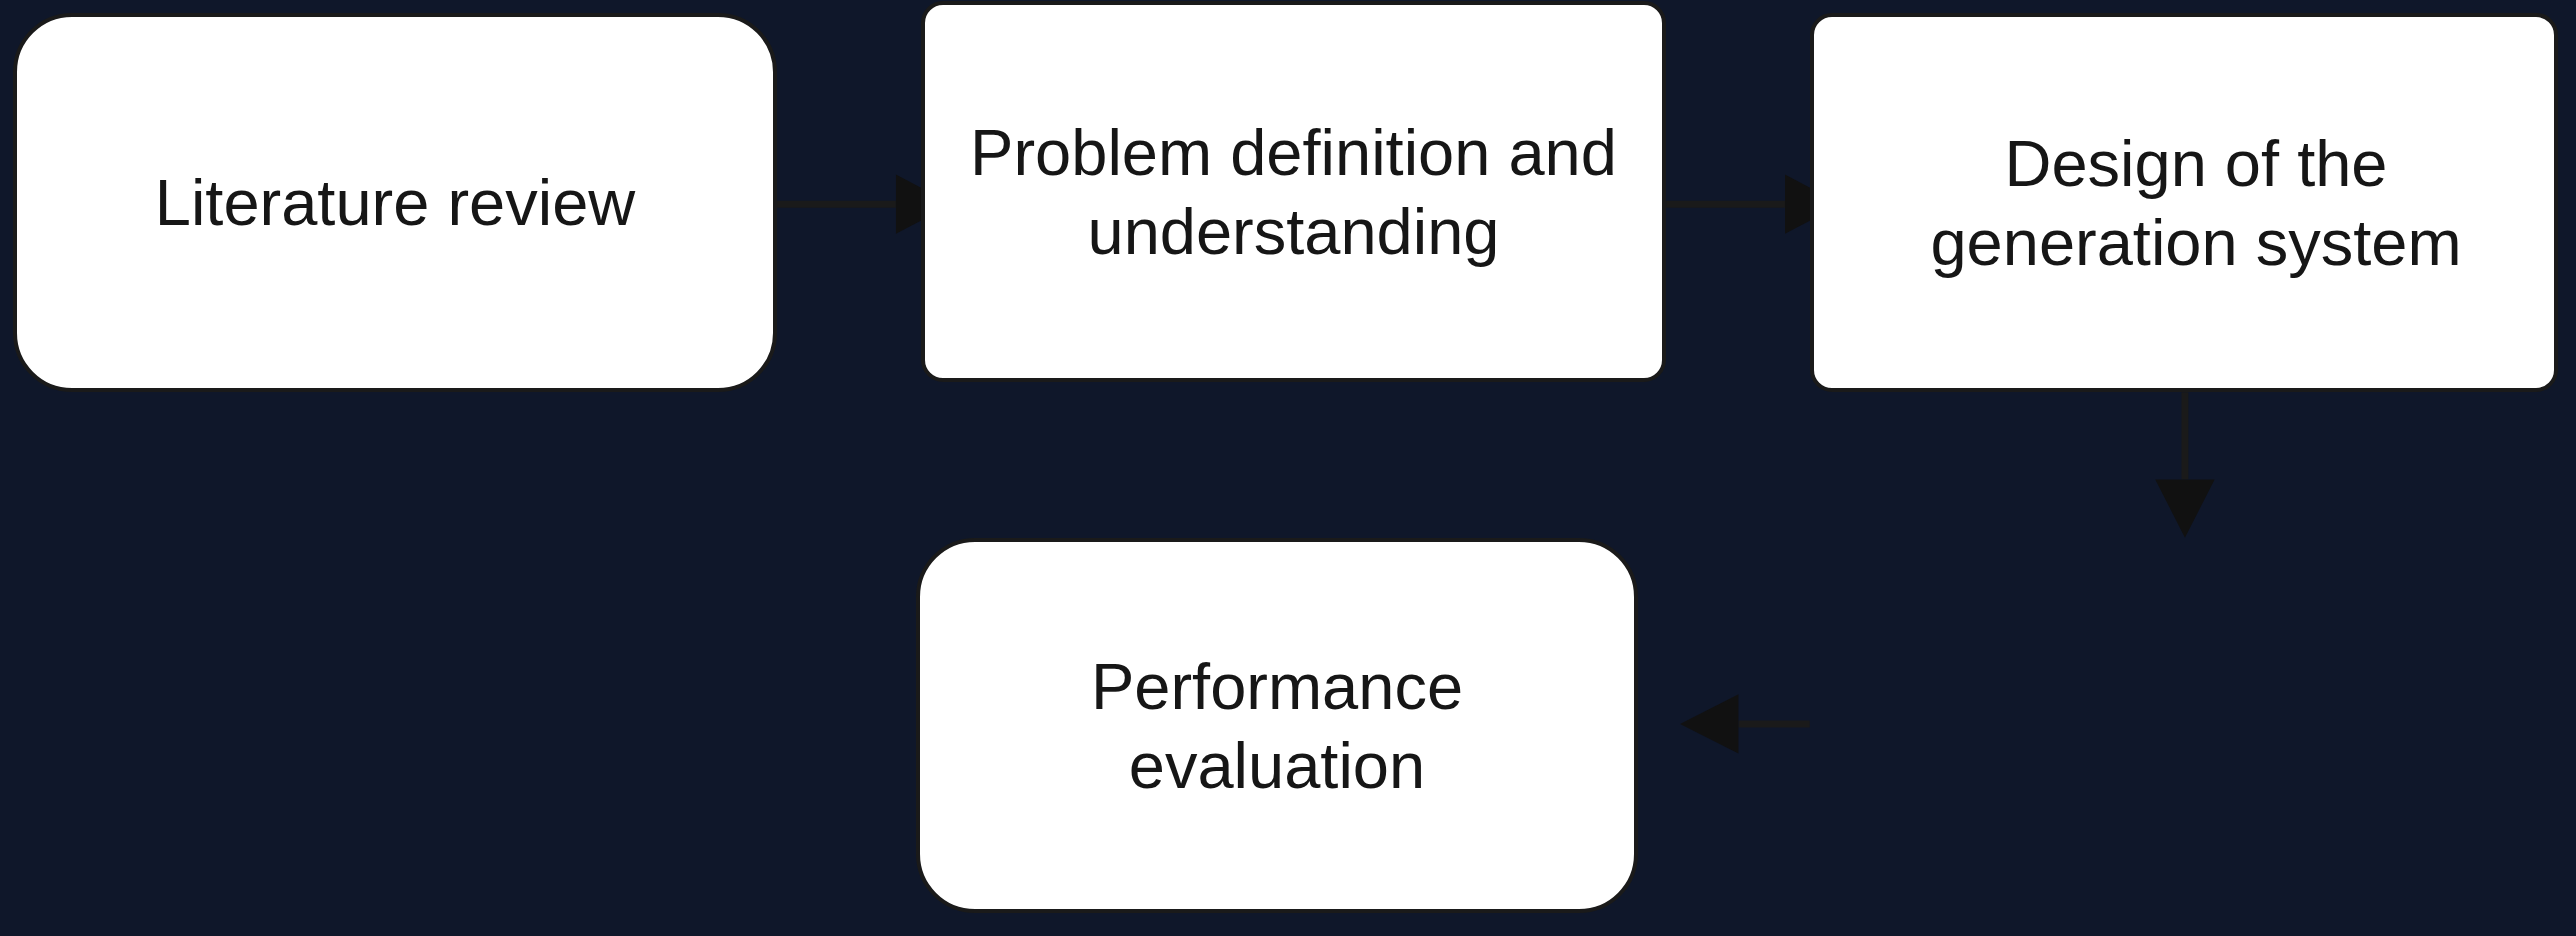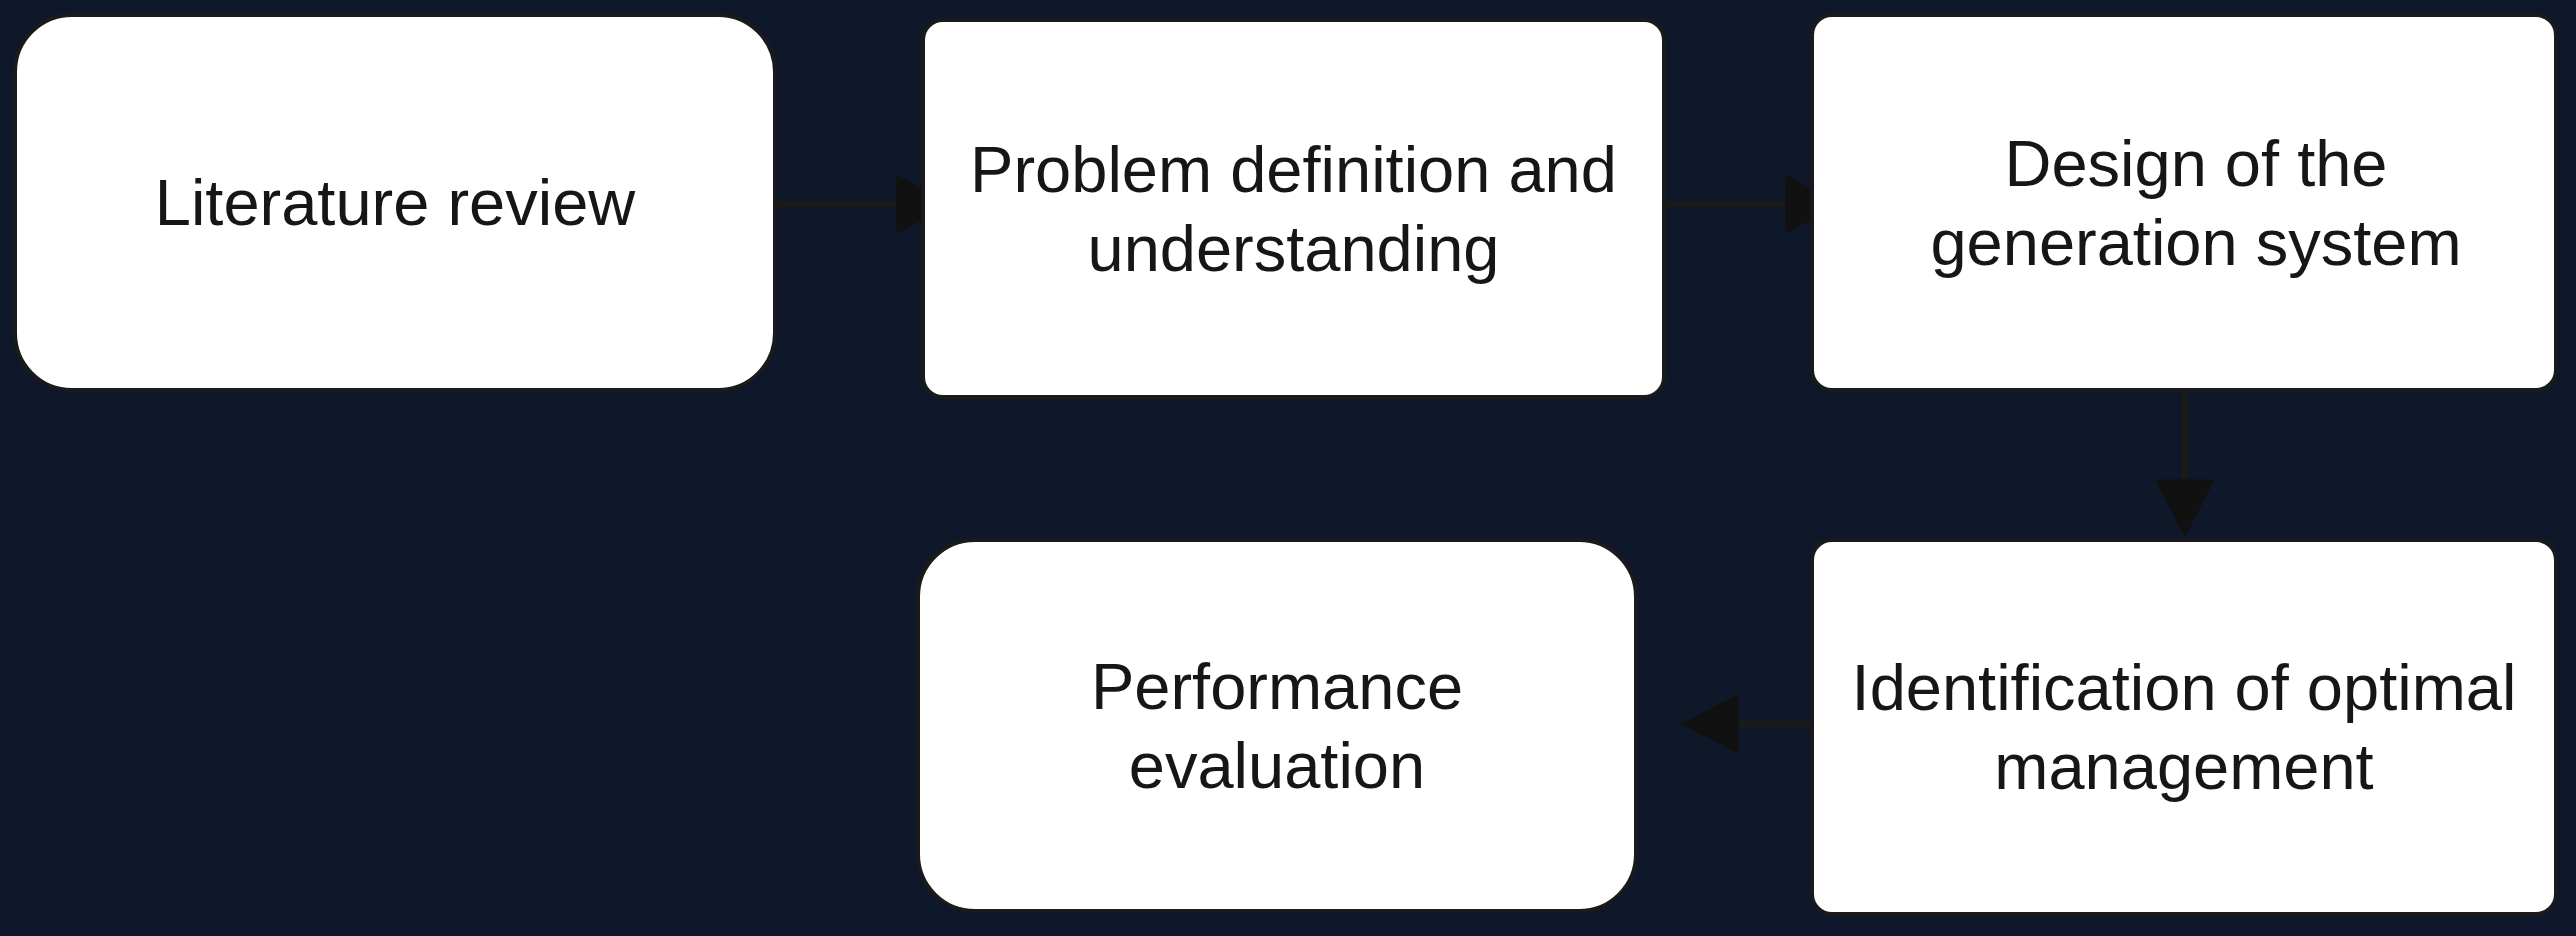--- a/index.html
+++ b/index.html
@@ -39,21 +39,21 @@
     font-family: "Liberation Sans", sans-serif;
     font-size: 65px;
     line-height: 79px;
     font-weight: 400;
     letter-spacing: 0px;
     white-space: pre-line;
     padding: 0 14px;
   }
   
   #node-literature-review   { left: 13px;   top: 13px;  width: 764px; height: 379px; }
-  #node-problem-definition  { left: 921px;  top: 18px;  width: 745px; height: 381px; }
+  #node-problem-definition  { left: 921px;  top: 1px;  width: 745px; height: 381px; }
   #node-design-generation   { left: 1810px; top: 13px;  width: 748px; height: 379px; padding-left: 24px; }
   #node-identification      { left: 1810px; top: 538px; width: 748px; height: 378px; }
   #node-performance-eval    { left: 916px;  top: 538px; width: 722px; height: 375px; }
 </style>
 </head>
 <body>
 
 <div id="canvas">
 
   <svg id="flow-svg" viewBox="0 0 2602 946" xmlns="http://www.w3.org/2000/svg">
@@ -86,24 +86,20 @@
   <div class="node-box sharp" id="node-problem-definition">
     <span class="node-label">Problem definition and
 understanding</span>
   </div>
 
   <div class="node-box sharp" id="node-design-generation">
     <span class="node-label">Design of the
 generation system</span>
   </div>
 
-  <div class="node-box sharp" id="node-identification">
-    <span class="node-label">Identification of optimal
-management</span>
-  </div>
 
   <div class="node-box soft" id="node-performance-eval">
     <span class="node-label">Performance
 evaluation</span>
   </div>
 
 </div>
 
 
 </body></html>

